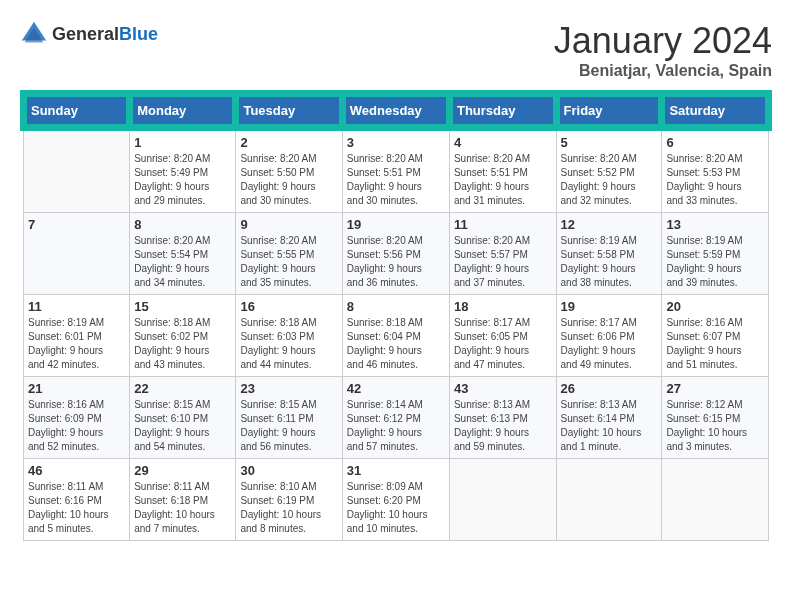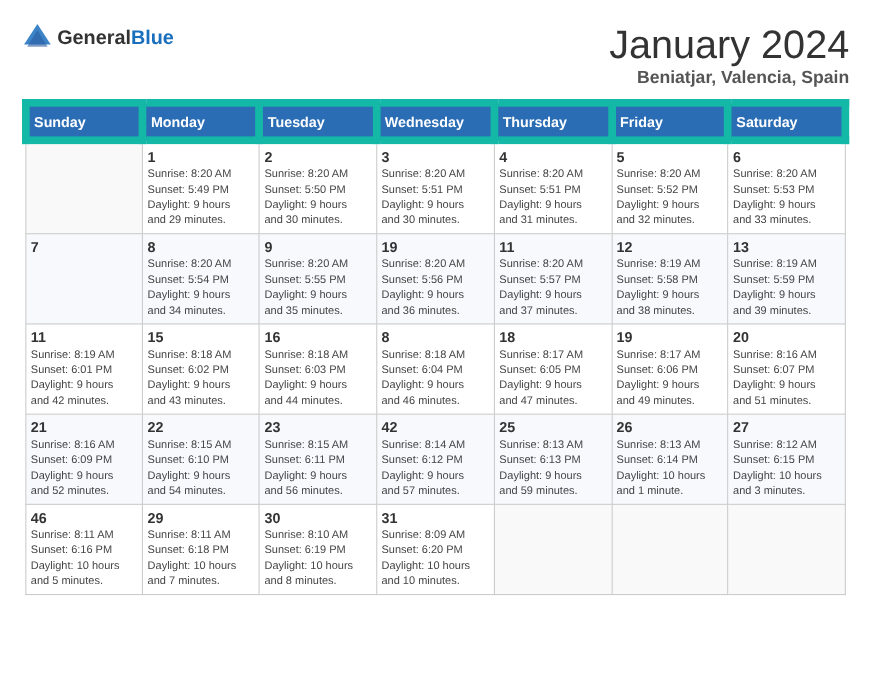--- a/index.html
+++ b/index.html
@@ -212,21 +212,21 @@
         </td>
         <td>
           <span class="day-num">23</span>
           <div class="day-info">Sunrise: 8:15 AM<br>Sunset: 6:11 PM<br>Daylight: 9 hours<br>and 56 minutes.</div>
         </td>
         <td>
           <span class="day-num">42</span>
           <div class="day-info">Sunrise: 8:14 AM<br>Sunset: 6:12 PM<br>Daylight: 9 hours<br>and 57 minutes.</div>
         </td>
         <td>
-          <span class="day-num">25</span>
+          <span class="day-num">43</span>
           <div class="day-info">Sunrise: 8:13 AM<br>Sunset: 6:13 PM<br>Daylight: 9 hours<br>and 59 minutes.</div>
         </td>
         <td>
           <span class="day-num">26</span>
           <div class="day-info">Sunrise: 8:13 AM<br>Sunset: 6:14 PM<br>Daylight: 10 hours<br>and 1 minute.</div>
         </td>
         <td>
           <span class="day-num">27</span>
           <div class="day-info">Sunrise: 8:12 AM<br>Sunset: 6:15 PM<br>Daylight: 10 hours<br>and 3 minutes.</div>
         </td>

